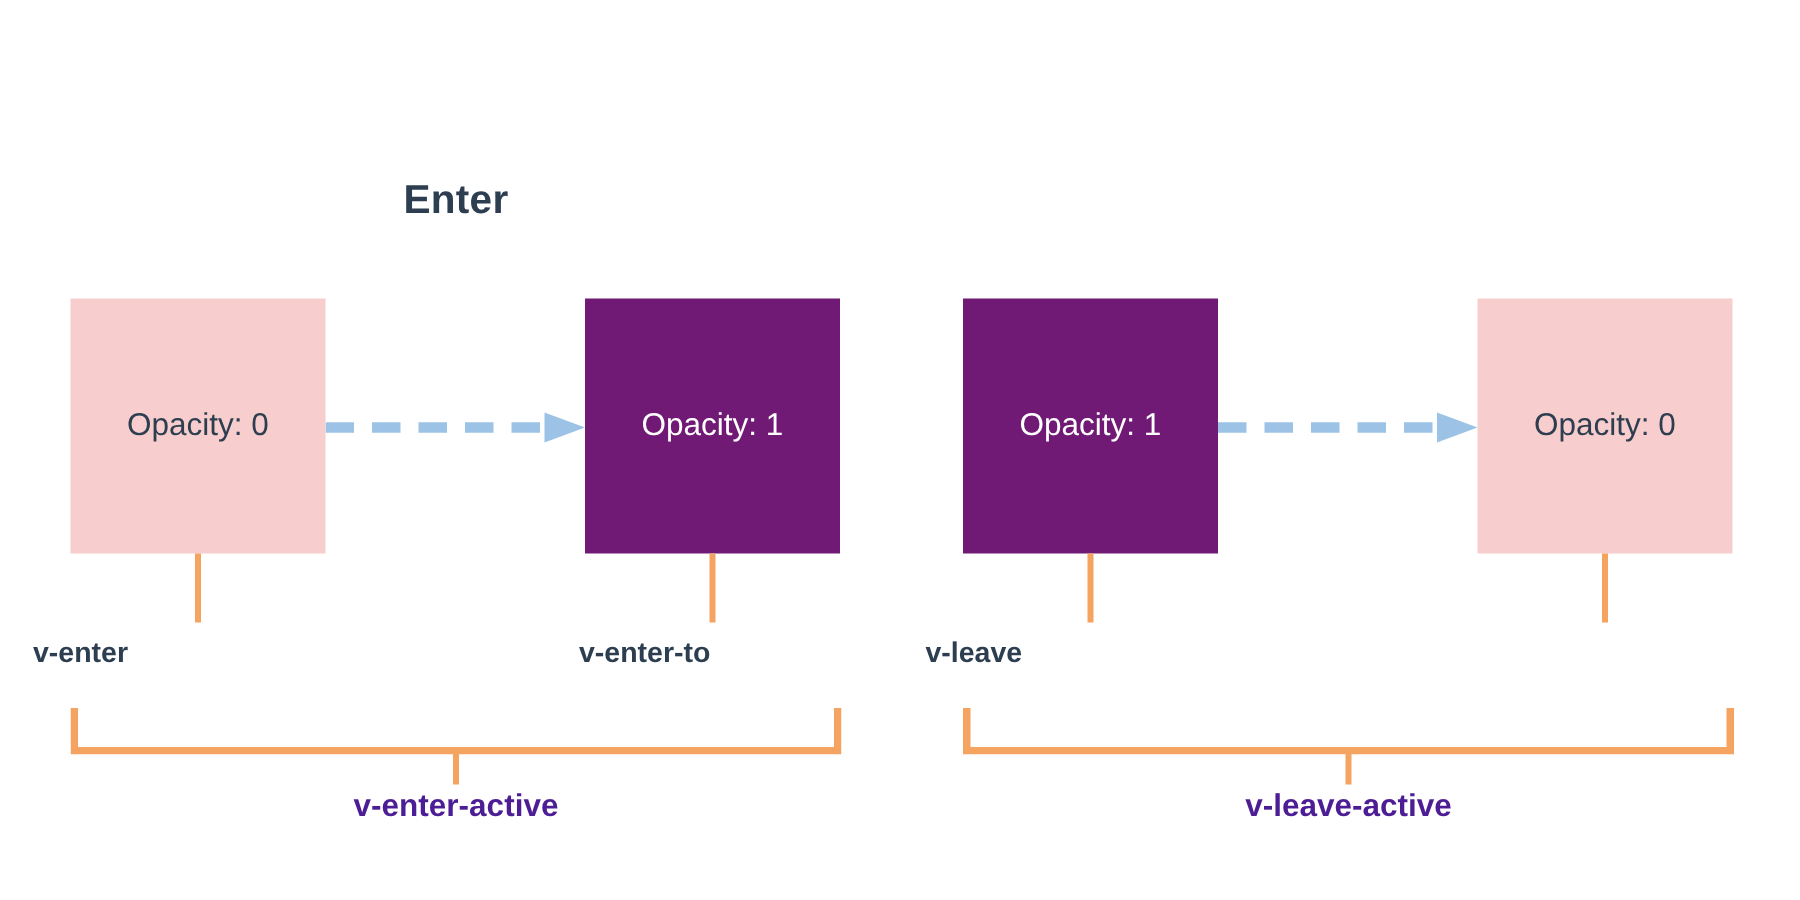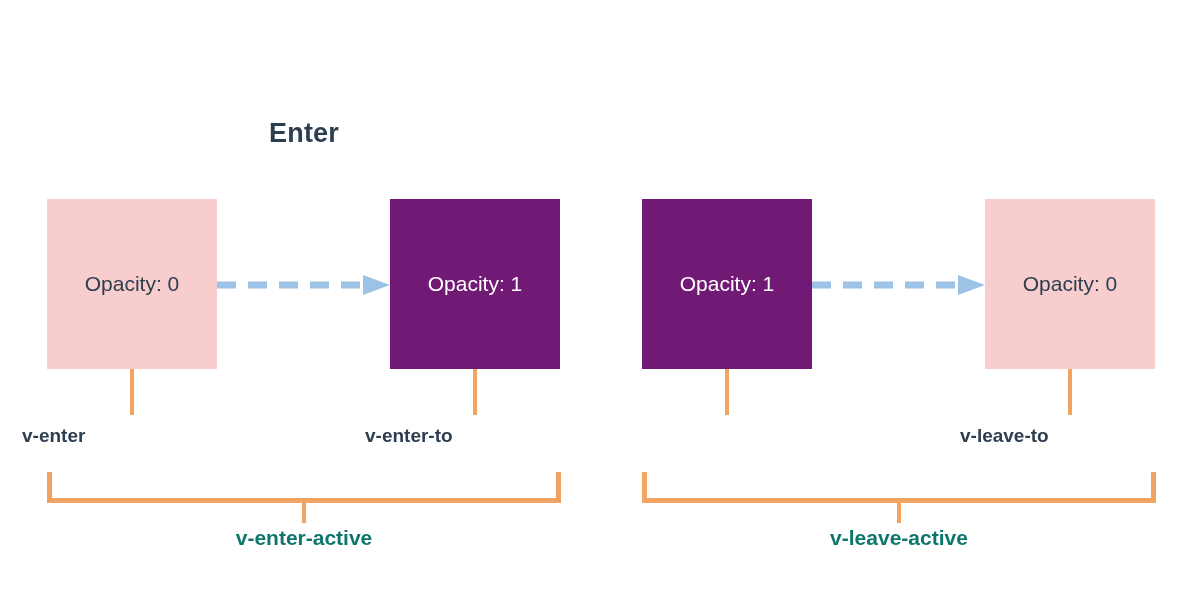--- a/index.html
+++ b/index.html
@@ -92,21 +92,21 @@
   .class-label {
     position: absolute;
     top: 381px;
     font-size: 19px;
     font-weight: bold;
     color: #2c3e50;
     text-align: left;
     width: 220px;
   }
   .class-label.left-label  { left: 22px; }
-  .class-label.right-label { left: 365px; }
+  .class-label.right-label { left: 386px; }
 
   .bracket {
     position: absolute;
     left: 47px;
     top: 428px;
     width: 514px;
     height: 31px;
   }
   .bracket svg { display: block; }
 
@@ -120,21 +120,21 @@
   }
 
   .active-label {
     position: absolute;
     top: 482px;
     left: 54px;
     width: 500px;
     text-align: center;
     font-size: 21px;
     font-weight: bold;
-    color: #0f766e;
+    color: #4c1d95;
   }
 </style>
 </head>
 <body>
 
 <div class="canvas">
 
   <div class="section enter">
 
     <div class="section-title">Enter</div>
@@ -184,21 +184,21 @@
       </svg>
     </div>
 
     <div class="state-box right-box box-faded">
       <span>Opacity: 0</span>
     </div>
 
     <div class="stem left-stem"></div>
     <div class="stem right-stem"></div>
 
-    <div class="class-label right-label">v-leave-to</div>
+    <div class="class-label left-label">v-leave</div>
 
     <div class="bracket">
       <svg width="514" height="31" viewBox="0 0 514 31" xmlns="http://www.w3.org/2000/svg">
         <path d="M2.5,0 L2.5,28.5 L511.5,28.5 L511.5,0" fill="none" stroke="#f4a460" stroke-width="5"></path>
       </svg>
     </div>
     <div class="bracket-stem"></div>
 
     <div class="active-label">v-leave-active</div>
   </div>

